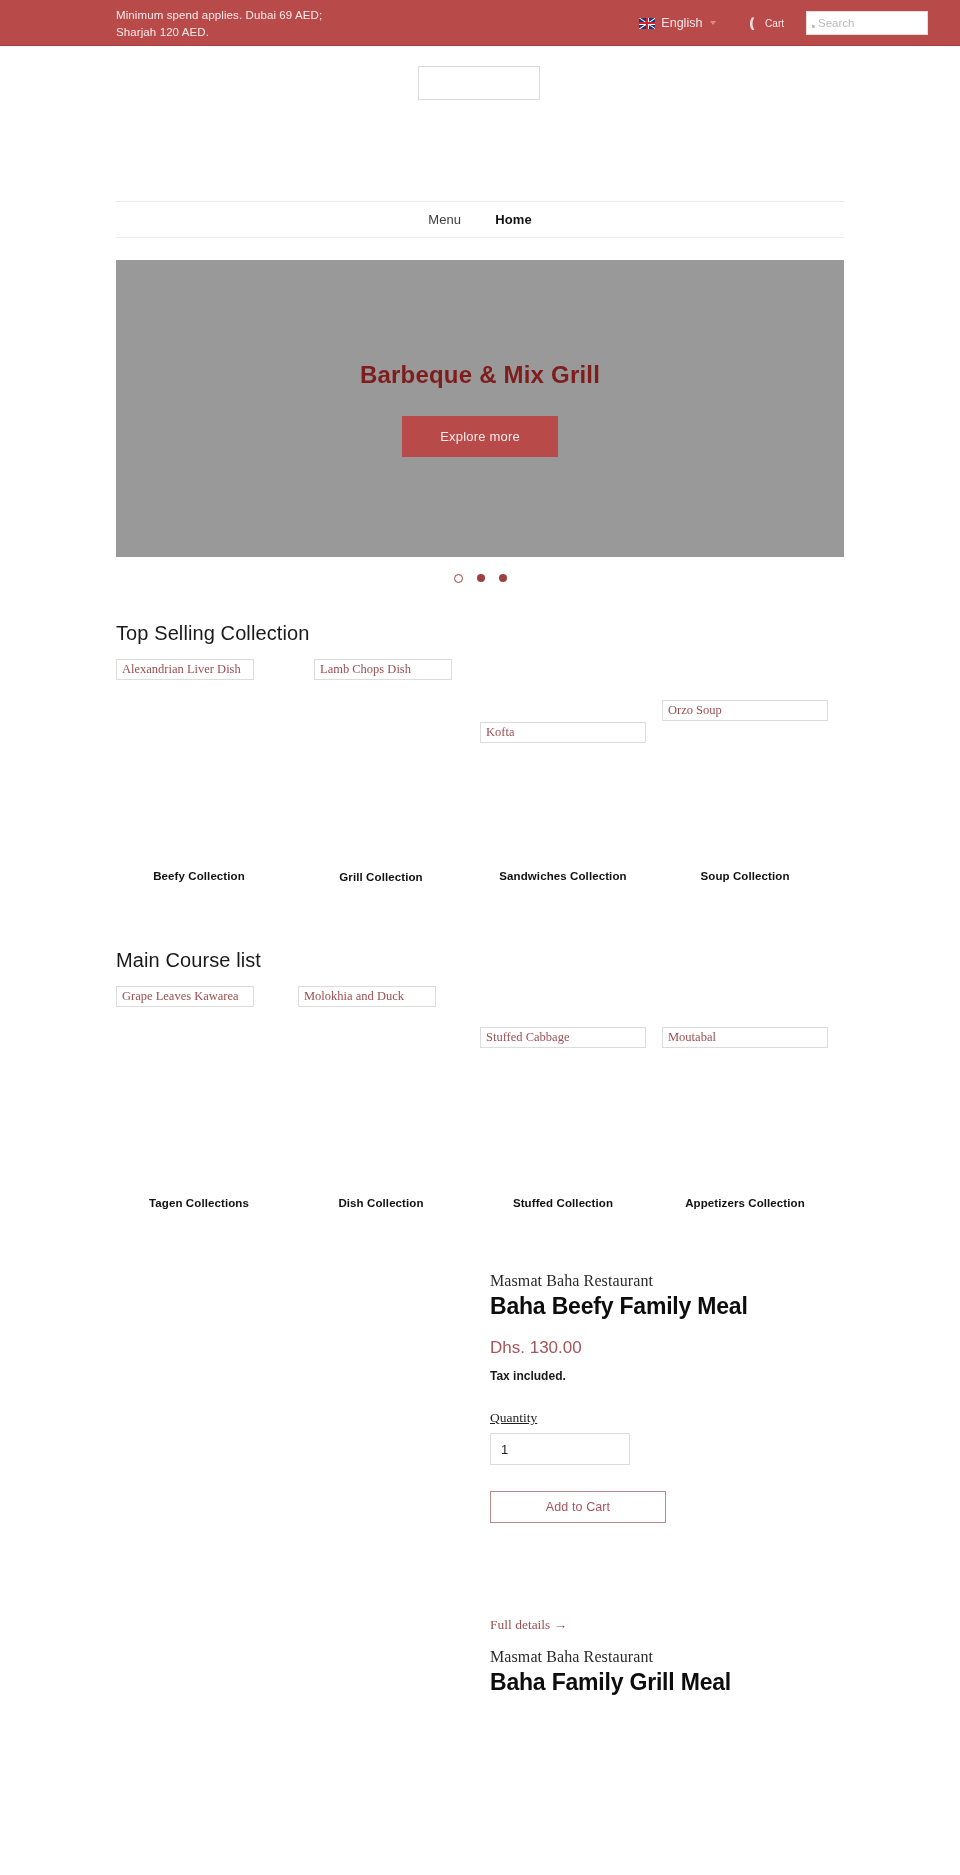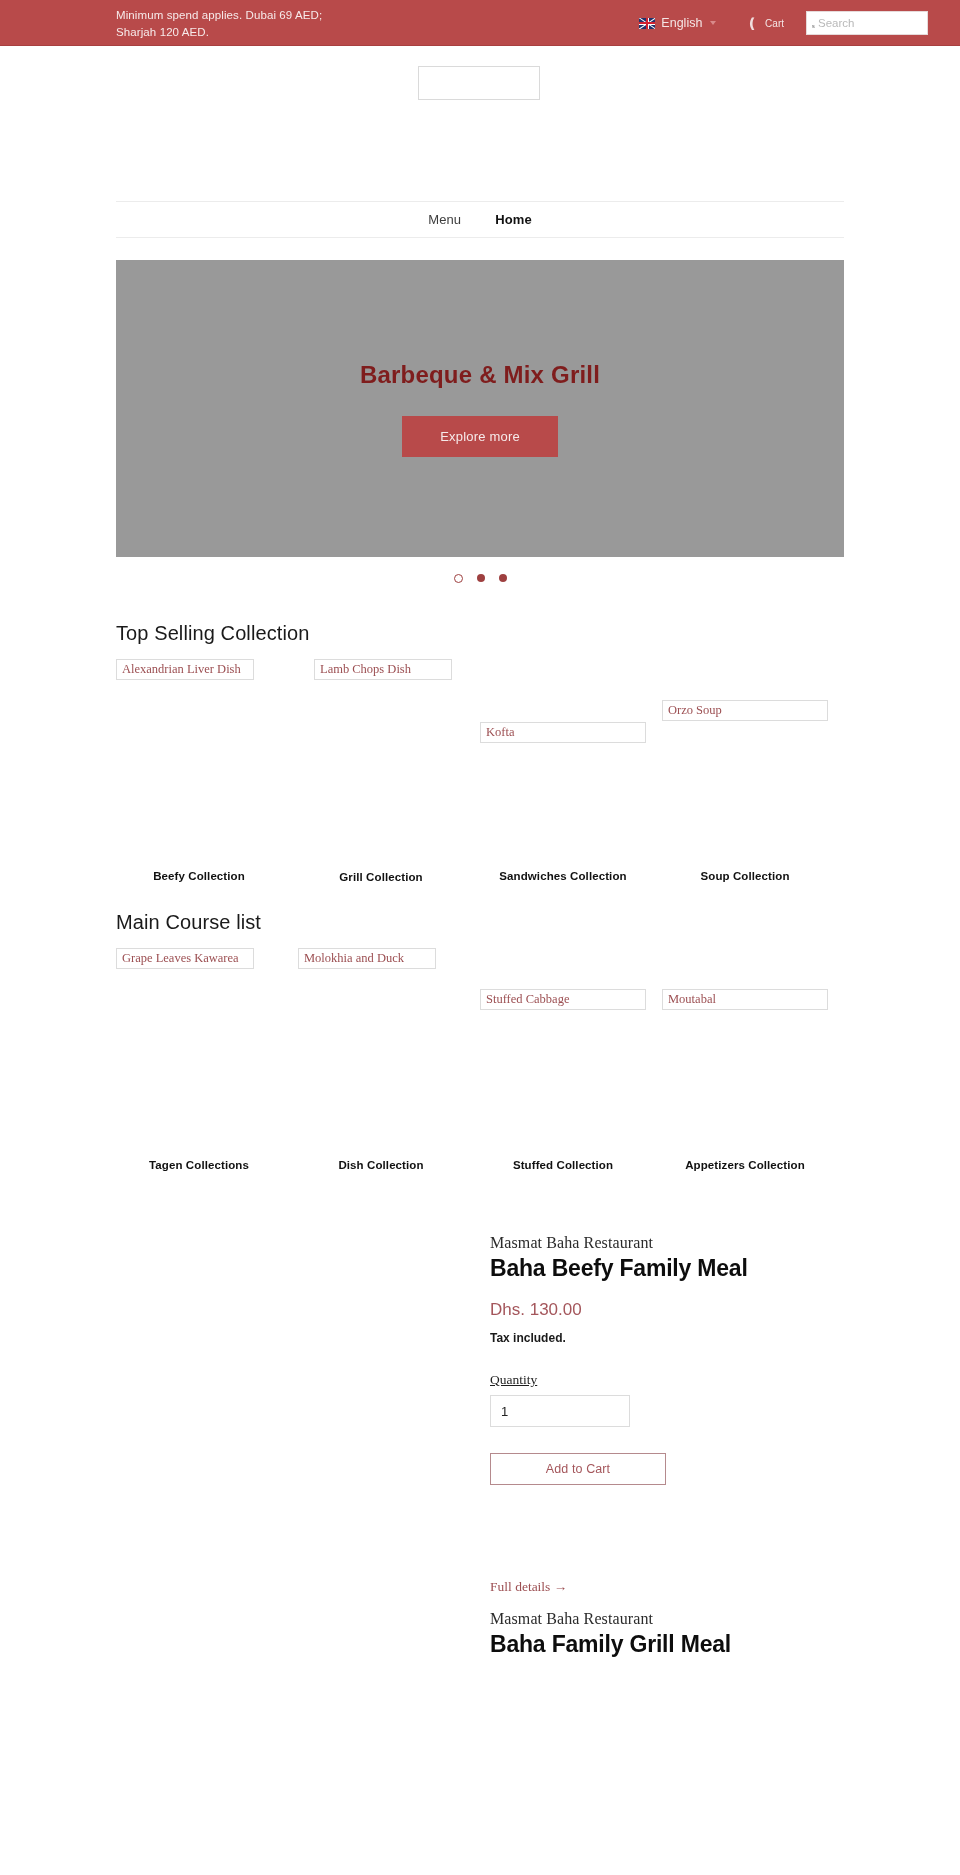--- a/index.html
+++ b/index.html
@@ -452,21 +452,21 @@
         <div class="collection-card" style="left: 364px; top: 0px; height: 252px;">
           <span class="broken-img" style="left: 0px; top: 63px; width: 166px;">Kofta</span>
           <div class="collection-label" style="top: 211px;">Sandwiches Collection</div>
         </div>
         <div class="collection-card" style="left: 546px; top: 0px; height: 252px;">
           <span class="broken-img" style="left: 0px; top: 41px; width: 166px;">Orzo Soup</span>
           <div class="collection-label" style="top: 211px;">Soup Collection</div>
         </div>
       </div>
     </div>
-    <div class="section" style="">
+    <div class="section" style="margin-top: 38px;">
       <h2 class="section-title">Main Course list</h2>
       <div class="collection-grid" style="margin-top: 14px;">
         <div class="collection-card" style="left: 0px; top: 0px; height: 252px;">
           <span class="broken-img" style="left: 0px; top: 0px; width: 138px;">Grape Leaves Kawarea</span>
           <div class="collection-label" style="top: 211px;">Tagen Collections</div>
         </div>
         <div class="collection-card" style="left: 182px; top: 0px; height: 252px;">
           <span class="broken-img" style="left: 0px; top: 0px; width: 138px;">Molokhia and Duck</span>
           <div class="collection-label" style="top: 211px;">Dish Collection</div>
         </div>

